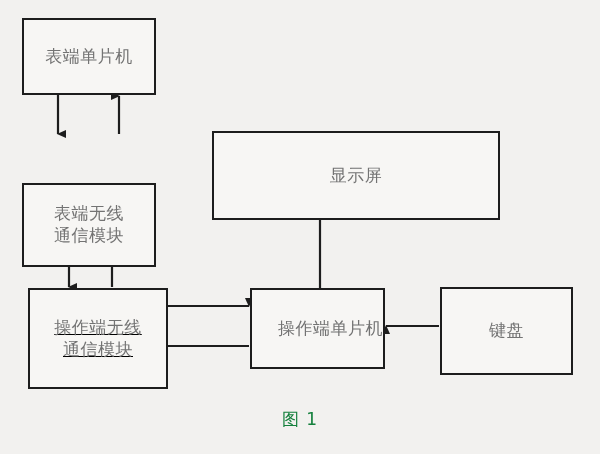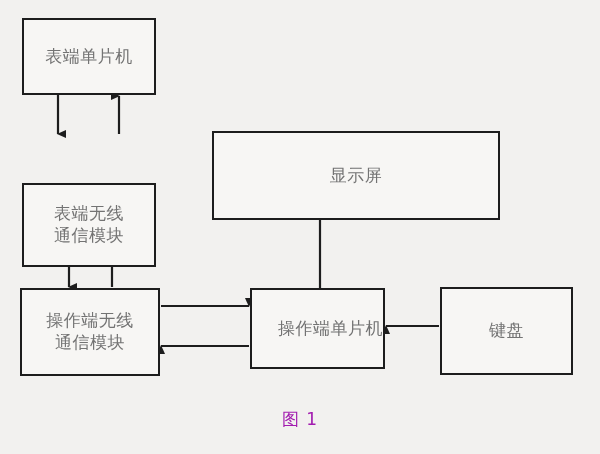--- a/index.html
+++ b/index.html
@@ -52,21 +52,21 @@
     height: 454px;
     pointer-events: none;
   }
   .caption {
     position: absolute;
     left: 0;
     top: 408px;
     width: 600px;
     text-align: center;
     font-size: 17px;
-    color: #a21caf;
+    color: #15803d;
     letter-spacing: 1px;
   }
 </style>
 </head>
 <body>
 
 <div id="figure-root">
 
   <svg id="edge-layer" viewBox="0 0 600 454" width="600" height="454" xmlns="http://www.w3.org/2000/svg">
     <defs>
@@ -98,21 +98,21 @@
 
   <div class="node" id="node-meter-mcu" style="left: 22px; top: 18px; width: 134px; height: 77px;">
     <span class="node-label">表端单片机</span>
   </div>
 
   <div class="node" id="node-meter-rf" style="left: 22px; top: 135px; width: 134px; height: 84px; margin-top: 48px;">
     <span class="node-label">表端无线
 通信模块</span>
   </div>
 
-  <div class="node" id="node-op-rf" style="left: 20px; top: 288px; width: 140px; height: 88px;">
+  <div class="node" id="node-op-rf" style="left: 28px; top: 288px; width: 140px; height: 101px; text-decoration: underline;">
     <span class="node-label">操作端无线
 通信模块</span>
   </div>
 
   <div class="node" id="node-display" style="left: 212px; top: 131px; width: 288px; height: 89px;">
     <span class="node-label">显示屏</span>
   </div>
 
   <div class="node" id="node-op-mcu" style="left: 250px; top: 288px; width: 135px; height: 81px;">
     <span class="node-label">操作端单片机</span>

